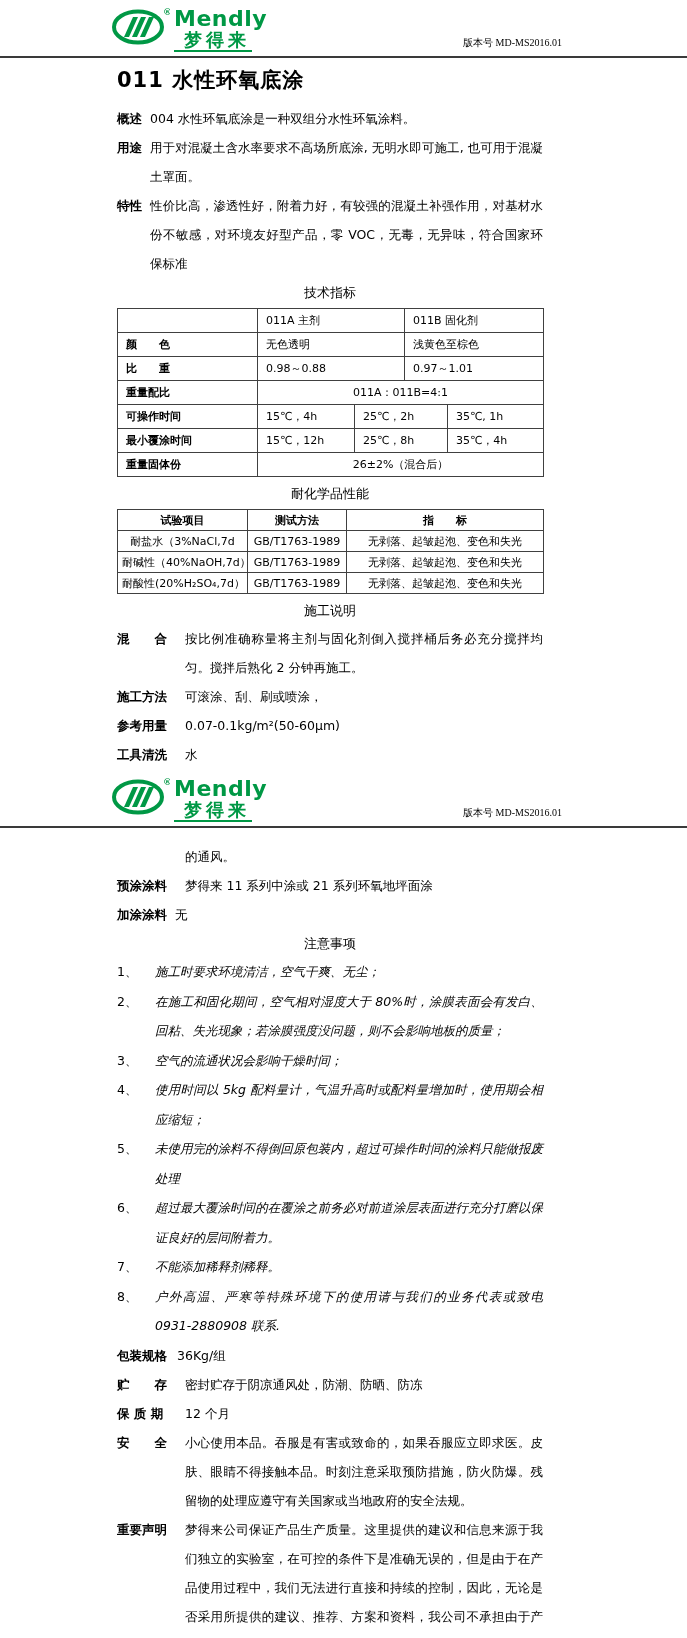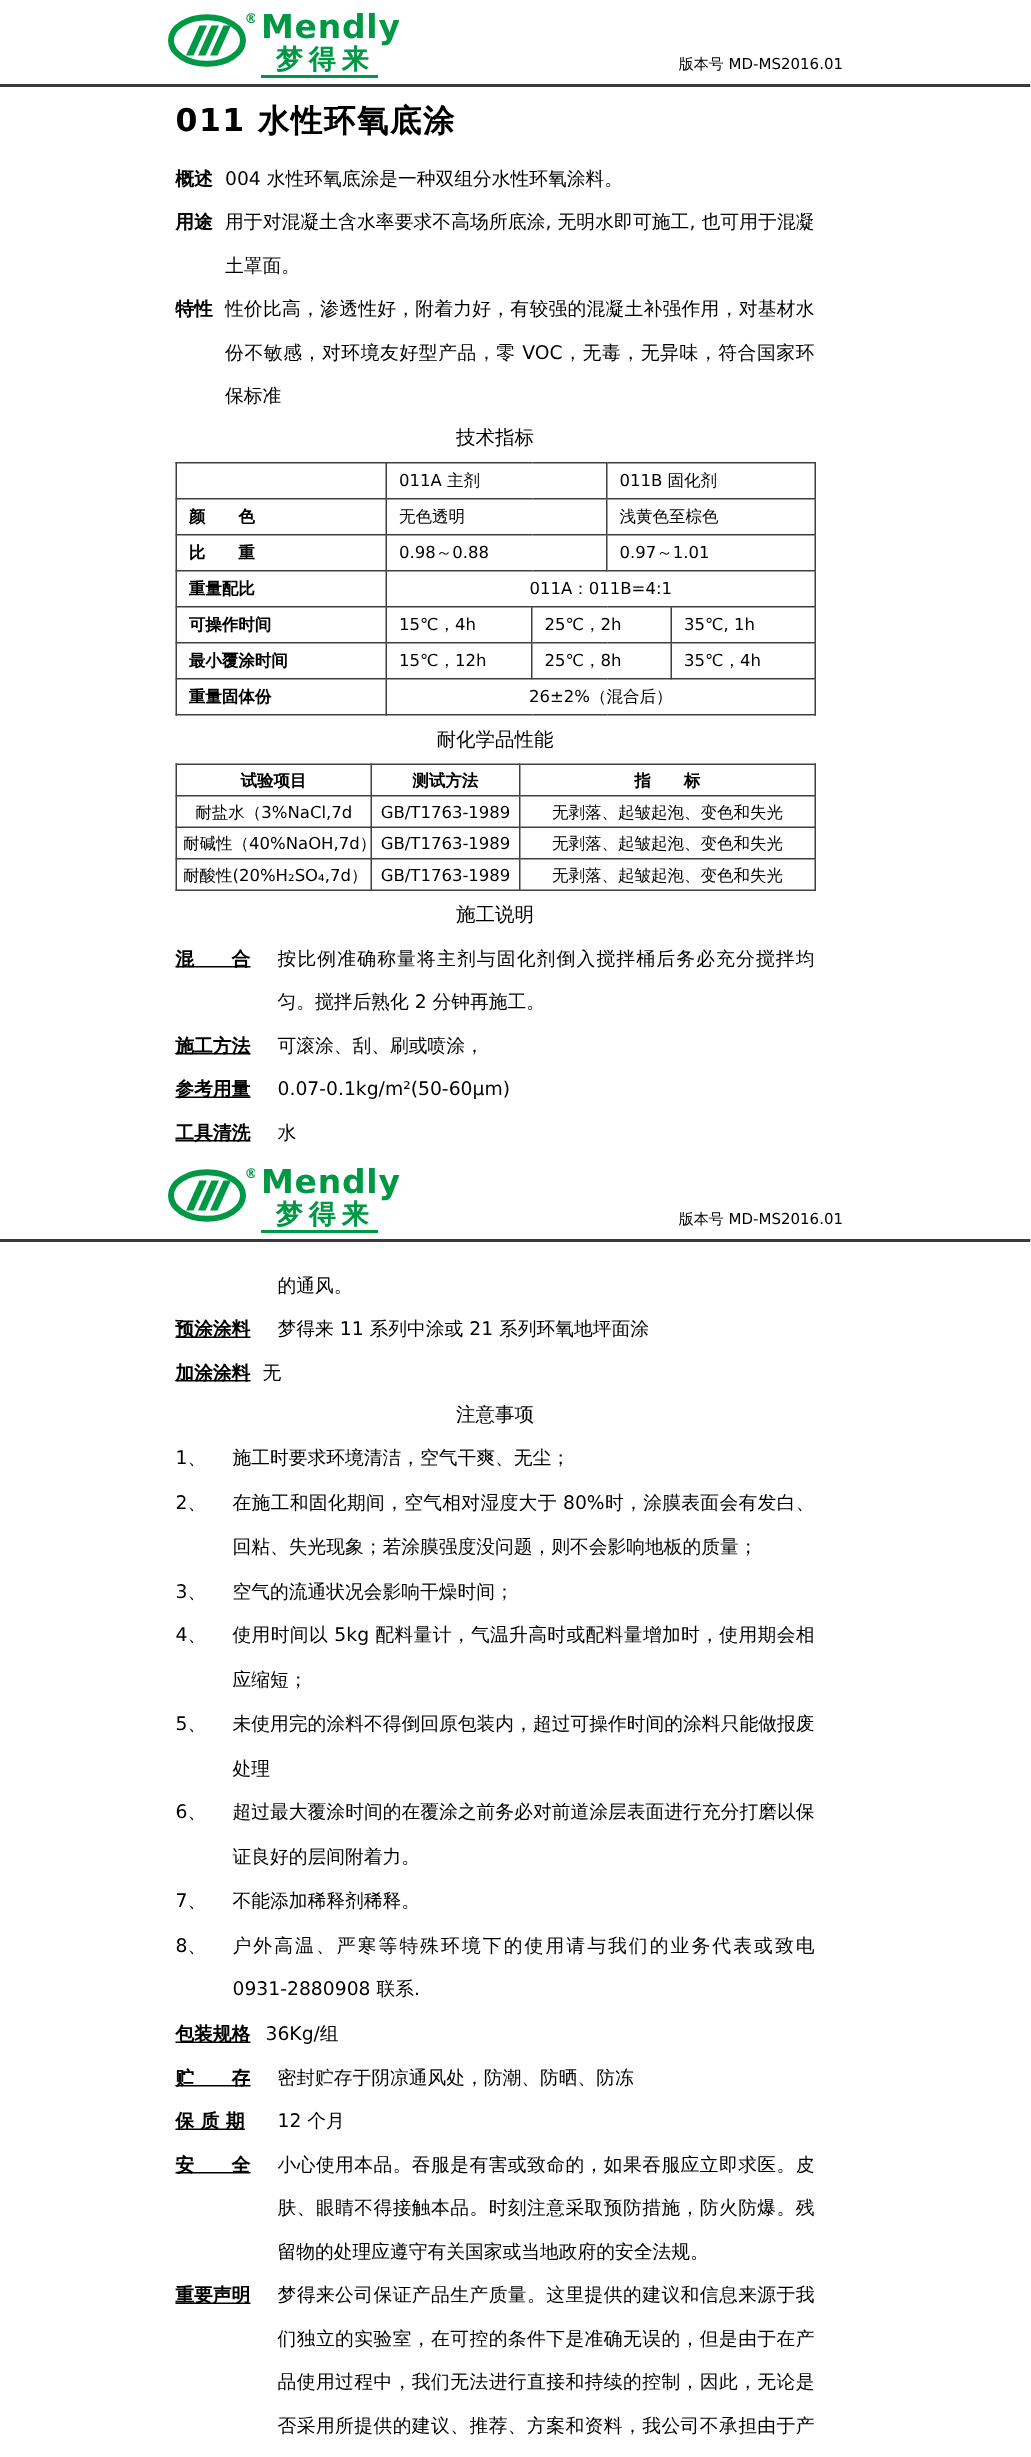--- a/index.html
+++ b/index.html
@@ -16,46 +16,46 @@
 
   
   .hdr { display:flex; align-items:flex-end; padding:6px 30px 4px 112px; }
   .brand { display:flex; align-items:flex-start; gap:4px; }
   .brand svg { display:block; }
   .wordmark { line-height:1; margin-top:2px; }
   .wordmark .en { font-size:22px; font-weight:bold; letter-spacing:0.5px; }
   .wordmark .cn { font-size:18px; font-weight:bold; letter-spacing:4px; margin-top:1px;
                   border-bottom:2px solid; padding:0 2px 1px 10px; display:inline-block; }
   .hdr .spacer { flex:1; }
-  .version { font-size:10px; color:#000; padding-bottom:2px; white-space:nowrap; margin-right:95px; }
+  .version { font-size:10px; color:#000; padding-bottom:2px; white-space:nowrap; margin-right:95px;font-family:Liberation Serif, serif; }
   .hdr-rule { border-bottom:2px solid #3a3a3a; }
 
   
   .doc-body { padding:2px 144px 0 117px; }
   .title { font-size:21px; font-weight:bold; letter-spacing:1px; margin:6px 0 10px 0; }
 
   .row { display:flex; line-height:29px; text-align:justify; }
   .row .lbl { font-weight:bold; flex:0 0 33px; white-space:nowrap; }
-  .row .lbl-w { font-weight:bold; flex:0 0 68px; white-space:nowrap;text-decoration:underline; }
+  .row .lbl-w { font-weight:bold; flex:0 0 68px; white-space:nowrap; }
   .row .val { flex:1; }
 
   .sect { font-weight:normal; font-size:13px; line-height:26px; margin-top:2px;text-align:center; }
 
   table { border-collapse:collapse; table-layout:fixed; width:426px; margin:2px 0 4px 0; }
   td { border:1px solid #404040; font-size:11px; padding:2px 8px; height:24px; vertical-align:middle;
        overflow:hidden; white-space:nowrap; }
   td.lblcell { font-weight:bold; }
   td.ctr { text-align:center; }
   .t2 td { height:21px; text-align:center; padding:1px 4px; }
   .t2 .hrow td { font-weight:bold; }
 
   
   .note { display:flex; line-height:29.5px; }
   .note .num { flex:0 0 38px; }
-  .note .txt { flex:1; text-align:justify; }
+  .note .txt { flex:1; text-align:justify;font-style:italic; }
 
   .cont-line { margin-left:68px; line-height:29px; }
   .p2-top-pad { height:16px; }
 </style>
 </head>
 <body>
 
 <div class="page page1">
 
   <div class="hdr">

